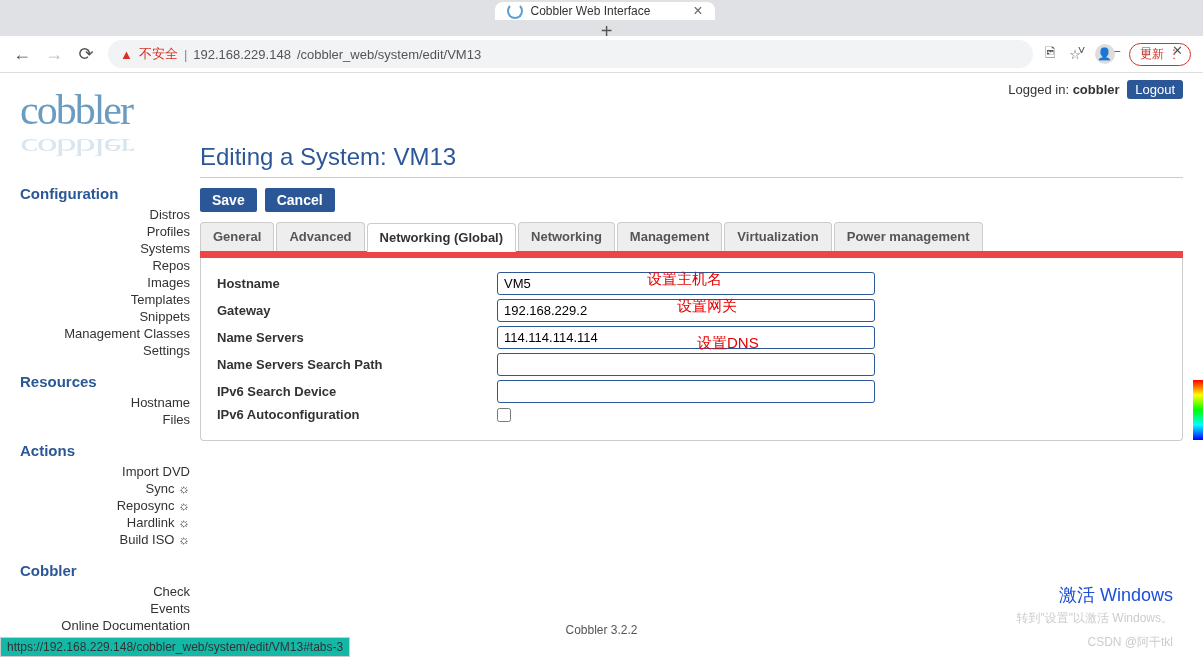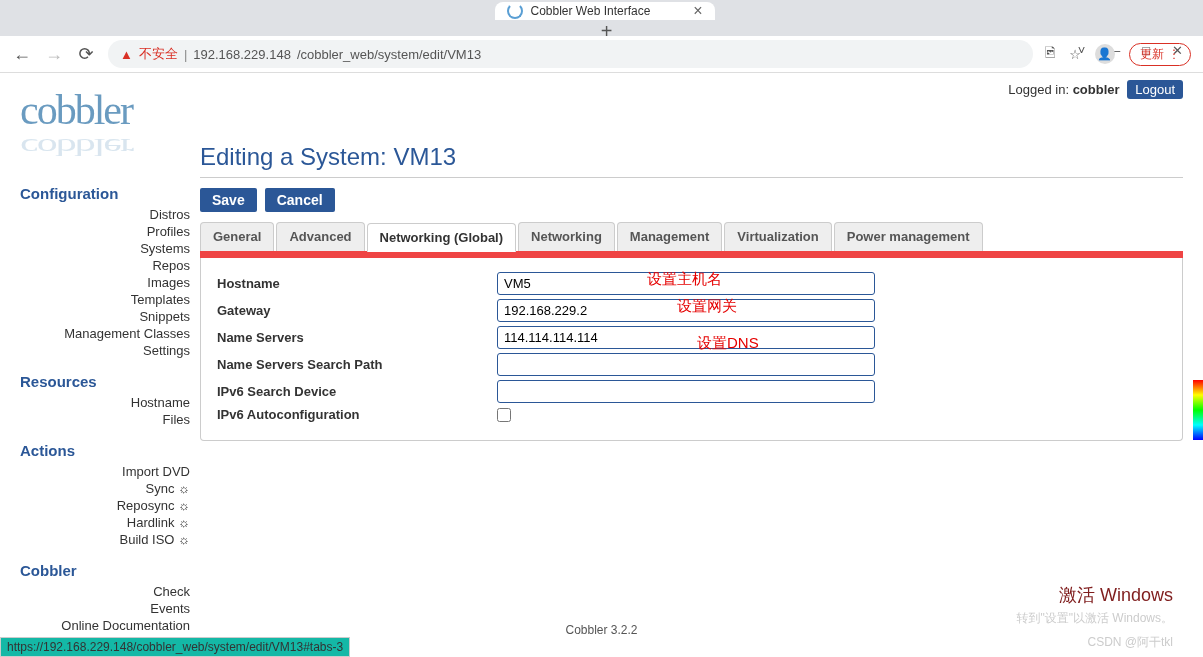--- a/index.html
+++ b/index.html
@@ -51,21 +51,21 @@
 
 .tab-panel { border: 1px solid #ccc; border-top: none; padding: 14px 16px; border-radius: 0 0 4px 4px; }
 .form-row { display: flex; align-items: center; margin-bottom: 4px; position: relative; }
 .form-label { width: 280px; font-weight: bold; font-size: 13px; }
 .form-input { width: 378px; padding: 3px 6px; border: 1px solid #2b5797; border-radius: 3px; font-size: 13px; }
 .form-check { width: 14px; height: 14px; }
 .annotation { color: #e50000; font-size: 15px; position: absolute; font-weight: normal; }
 
 .footer { position: absolute; bottom: 20px; left: 0; right: 0; text-align: center; font-size: 12px; color: #555; }
 .status-bar { position: absolute; bottom: 0; left: 0; background: #14b8a6; border: 1px solid #ccc; padding: 2px 6px; font-size: 12px; color: #333; }
-.watermark1 { position: absolute; right: 30px; bottom: 50px; color: #7f1d1d; font-size: 18px; }
+.watermark1 { position: absolute; right: 30px; bottom: 50px; color: #1d4ed8; font-size: 18px; }
 .watermark1b { position: absolute; right: 30px; bottom: 30px; color: #ccc; font-size: 12px; }
 .watermark2 { position: absolute; right: 30px; bottom: 6px; color: #ccc; font-size: 12px; }
 .avatar { width: 20px; height: 20px; border-radius: 50%; background: #ddd; display: inline-flex; align-items: center; justify-content: center; font-size: 12px; color: #666; }
 .color-bar { position: absolute; right: 0; top: 380px; width: 10px; height: 60px; background: linear-gradient(to bottom, #f00, #ff0, #0f0, #0ff, #00f); }
 </style>
 </head>
 <body>
 
 <div class="browser-chrome">
   <div class="tab-bar">

